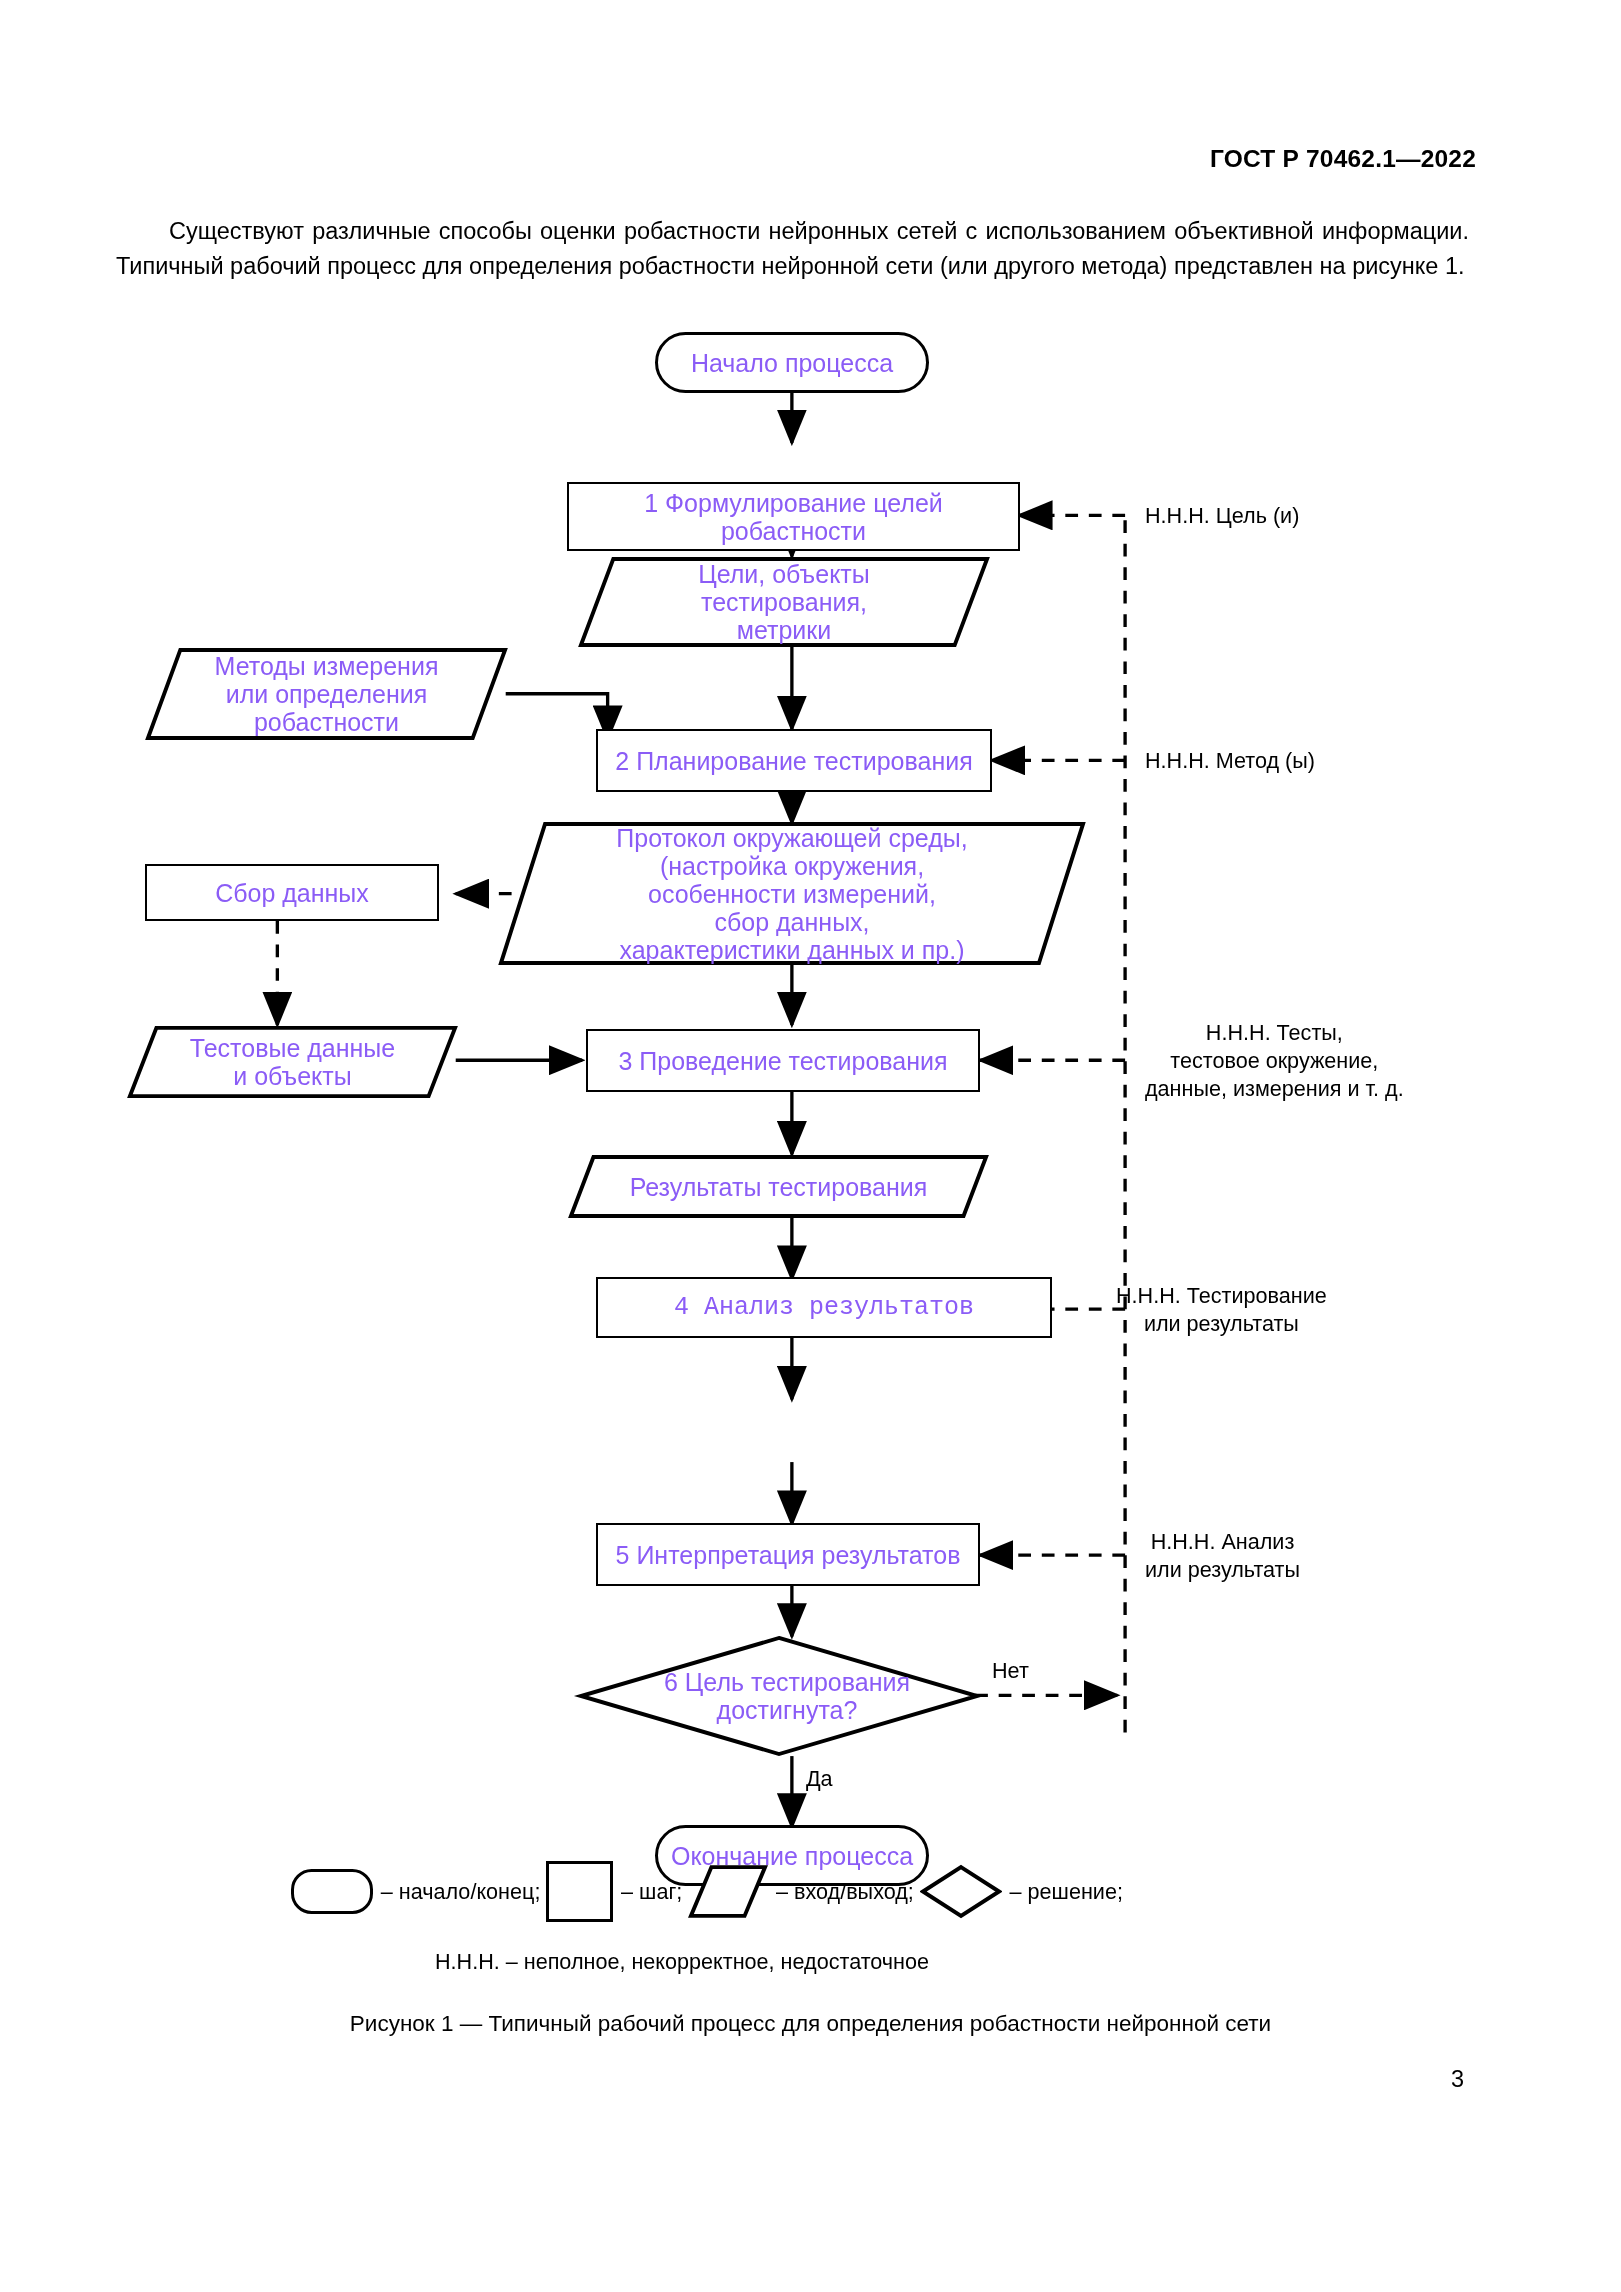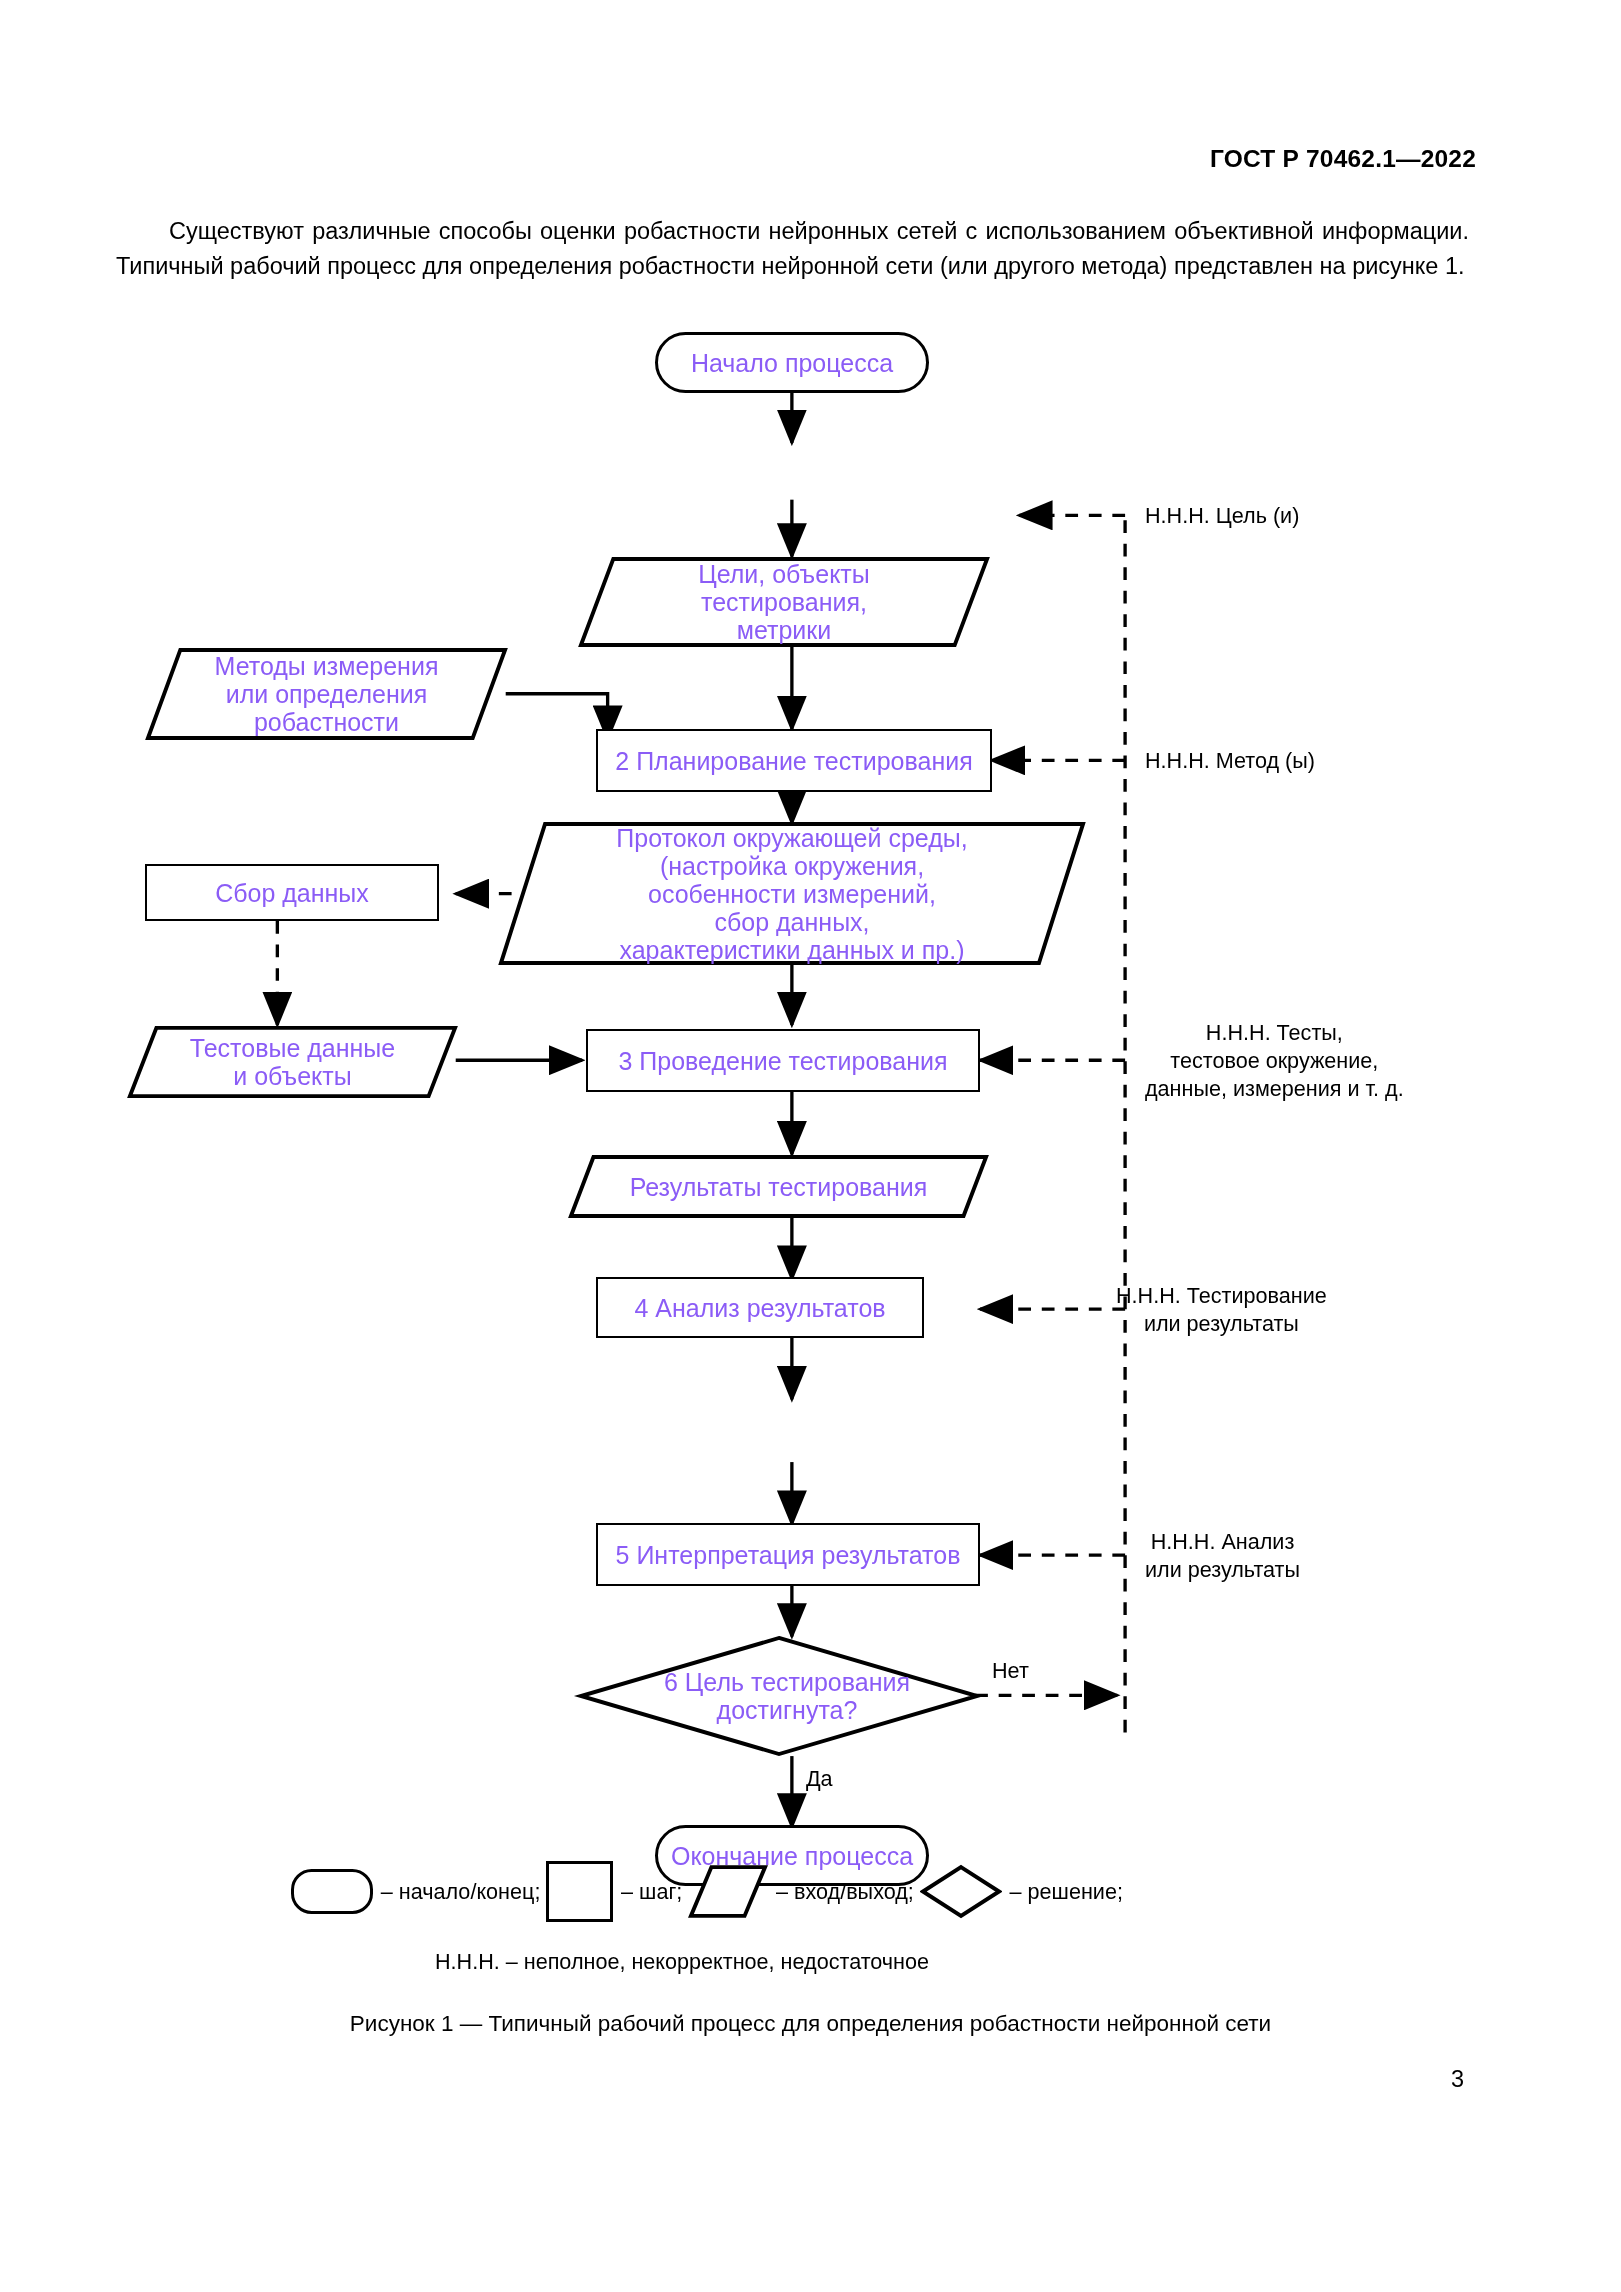--- a/index.html
+++ b/index.html
@@ -196,20 +196,23 @@
         <line x1="594" y1="572" x2="465" y2="572" marker-end="url(#ah)"></line>
 
         <line x1="283" y1="600" x2="283" y2="706" marker-end="url(#ah)"></line>
       </g>
     </svg>
 
     <div class="node term" style="left:655px;top:-1px;width:274px;height:61px;">
       <span class="lbl">Начало процесса</span>
     </div>
 
+    <div class="node proc" style="left:567px;top:149px;width:453px;height:69px;">
+      <span class="lbl">1 Формулирование целей робастности</span>
+    </div>
 
     <div class="node io" style="left:578px;top:223px;width:412px;height:92px;">
       <svg class="shape-svg" width="412" height="92" viewBox="0 0 420 94" preserveAspectRatio="none">
         <polygon points="36,3 417,3 384,91 3,91" fill="#fff" stroke="#000" stroke-width="4"></polygon>
       </svg>
       <span class="lbl" style="white-space:pre-line;">Цели, объекты
 тестирования,
 метрики</span>
     </div>
 
@@ -253,21 +256,21 @@
       <span class="lbl">3 Проведение тестирования</span>
     </div>
 
     <div class="node io" style="left:568px;top:821px;width:421px;height:65px;">
       <svg class="shape-svg" width="421" height="65" viewBox="0 0 430 66" preserveAspectRatio="none">
         <polygon points="26,3 427,3 404,63 3,63" fill="#fff" stroke="#000" stroke-width="4"></polygon>
       </svg>
       <span class="lbl">Результаты тестирования</span>
     </div>
 
-    <div class="node proc" style="left:596px;top:944px;width:328px;height:61px;">
+    <div class="node proc" style="left:596px;top:944px;width:456px;height:61px;font-family:Liberation Mono, monospace;">
       <span class="lbl">4 Анализ результатов</span>
     </div>
 
 
     <div class="node proc" style="left:596px;top:1190px;width:384px;height:63px;">
       <span class="lbl">5 Интерпретация результатов</span>
     </div>
 
     <div class="node dec" style="left:578px;top:1302px;width:402px;height:122px;">
       <svg class="shape-svg" width="402" height="122" viewBox="0 0 410 124" preserveAspectRatio="none">

